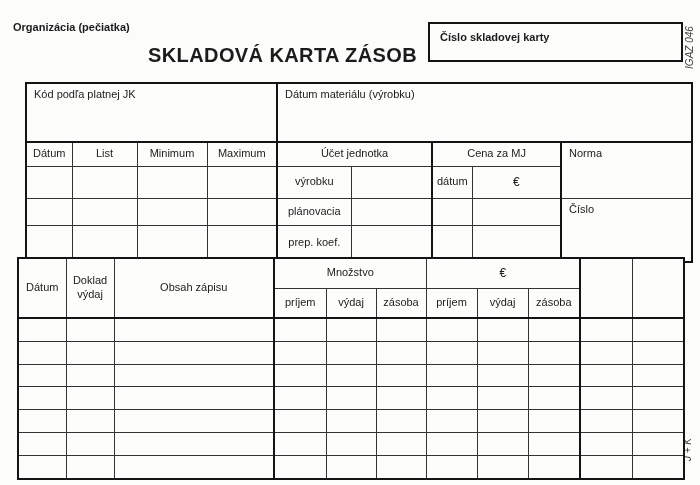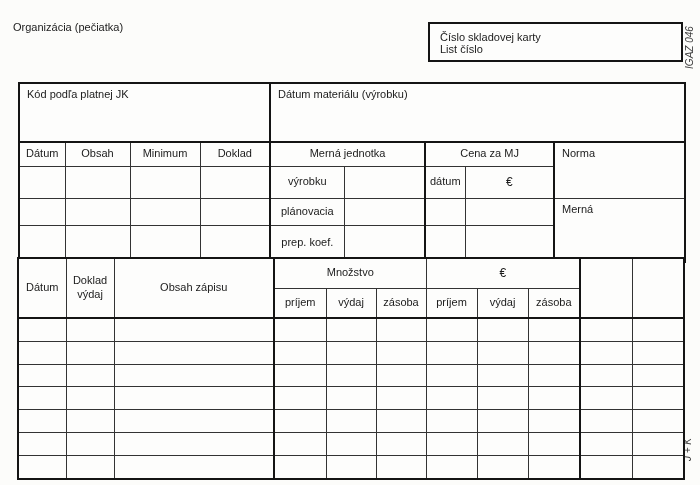--- a/index.html
+++ b/index.html
@@ -1,60 +1,60 @@
 <!DOCTYPE html>
 <html><head>
 <meta charset="utf-8">
 <style>
   html,body { margin:0; padding:0; background:#e8e8e8; }
   .page {
     position:relative; width:700px; height:485px;
     background:#fcfcfa; overflow:hidden;
     font-family:"Liberation Sans", sans-serif; color:#1b1b1b;
   }
-  .abs { position:absolute; }
+  .abs { position:absolute;font-weight:bold; }
   .org-label { left:13px; top:21px; font-size:11px; }
   .title { left:148px; top:44px; font-size:20px; font-weight:bold; letter-spacing:0.4px; }
 
   .card-box {
     left:428px; top:22px; width:255px; height:40px;
     border:2px solid #141414; box-sizing:border-box;
     display:flex; flex-direction:column; justify-content:space-between;
     padding:7px 10px 8px; font-size:11px; background:#fdfdfc;
   }
 
   .vtext { position:absolute; font-size:10px; font-style:italic; color:#3a3a3a;
            white-space:nowrap; transform:rotate(-90deg); }
   .vtop { left:668px; top:42px; }
   .vbottom { left:676px; top:444px; }
 
   table { border-collapse:collapse; table-layout:fixed; position:absolute;
           border:2px solid #141414; background:#fdfdfc; }
   td { border:1px solid #333; font-size:11px; text-align:center;
        vertical-align:middle; padding:0; overflow:hidden; line-height:1.25; }
-  .norms   { left:18px; top:82px;  width:666px; }
+  .norms   { left:25px; top:82px;  width:666px; }
   .entries { left:17px; top:257px; width:666px; }
 
   .tl { border-left:2px solid #141414; }
   .bb { border-bottom:2px solid #141414; }
   .corner { text-align:left; vertical-align:top; padding:4px 7px; }
   .body-row td { height:21.8px; }
   .euro { font-size:12px; }
 </style>
 </head>
 <body>
 
 <div class="page">
 
   <div class="abs org-label">Organizácia (pečiatka)</div>
 
+  <div class="abs title">SKLADOVÁ KARTA ZÁSOB</div>
 
   <div class="abs card-box">
     <div>Číslo skladovej karty</div>
-    <div>List číslo</div>
   </div>
 
   <div class="vtext vtop">IGAZ 046</div>
   <div class="vtext vbottom">J + K</div>
 
   <table class="norms">
     <colgroup>
       <col style="width:46px">
         <col style="width:65px">
         <col style="width:70px">
@@ -65,24 +65,24 @@
         <col style="width:89px">
         <col style="width:131px">
     </colgroup>
     <tbody>
         <tr style="height:59px">
       <td colspan="4" class="corner bb">Kód podľa platnej JK</td>
       <td colspan="5" class="corner bb tl">Dátum materiálu (výrobku)</td>
     </tr>
     <tr style="height:24px">
       <td>Dátum</td>
-      <td>Obsah</td>
+      <td>List</td>
       <td>Minimum</td>
-      <td>Doklad</td>
-      <td colspan="2" class="tl">Merná jednotka</td>
+      <td>Maximum</td>
+      <td colspan="2" class="tl">Účet jednotka</td>
       <td colspan="2" class="tl">Cena za MJ</td>
       <td rowspan="2" class="corner tl">Norma</td>
     </tr>
     <tr style="height:32px">
       <td></td>
       <td></td>
       <td></td>
       <td></td>
       <td class="tl">výrobku</td>
       <td></td>
@@ -91,21 +91,21 @@
     </tr>
     <tr style="height:27px">
       <td></td>
       <td></td>
       <td></td>
       <td></td>
       <td class="tl">plánovacia</td>
       <td></td>
       <td class="tl"></td>
       <td></td>
-      <td rowspan="2" class="corner tl">Merná</td>
+      <td rowspan="2" class="corner tl">Číslo</td>
     </tr>
     <tr style="height:37px">
       <td></td>
       <td></td>
       <td></td>
       <td></td>
       <td class="tl">prep. koef.</td>
       <td></td>
       <td class="tl"></td>
       <td></td>

